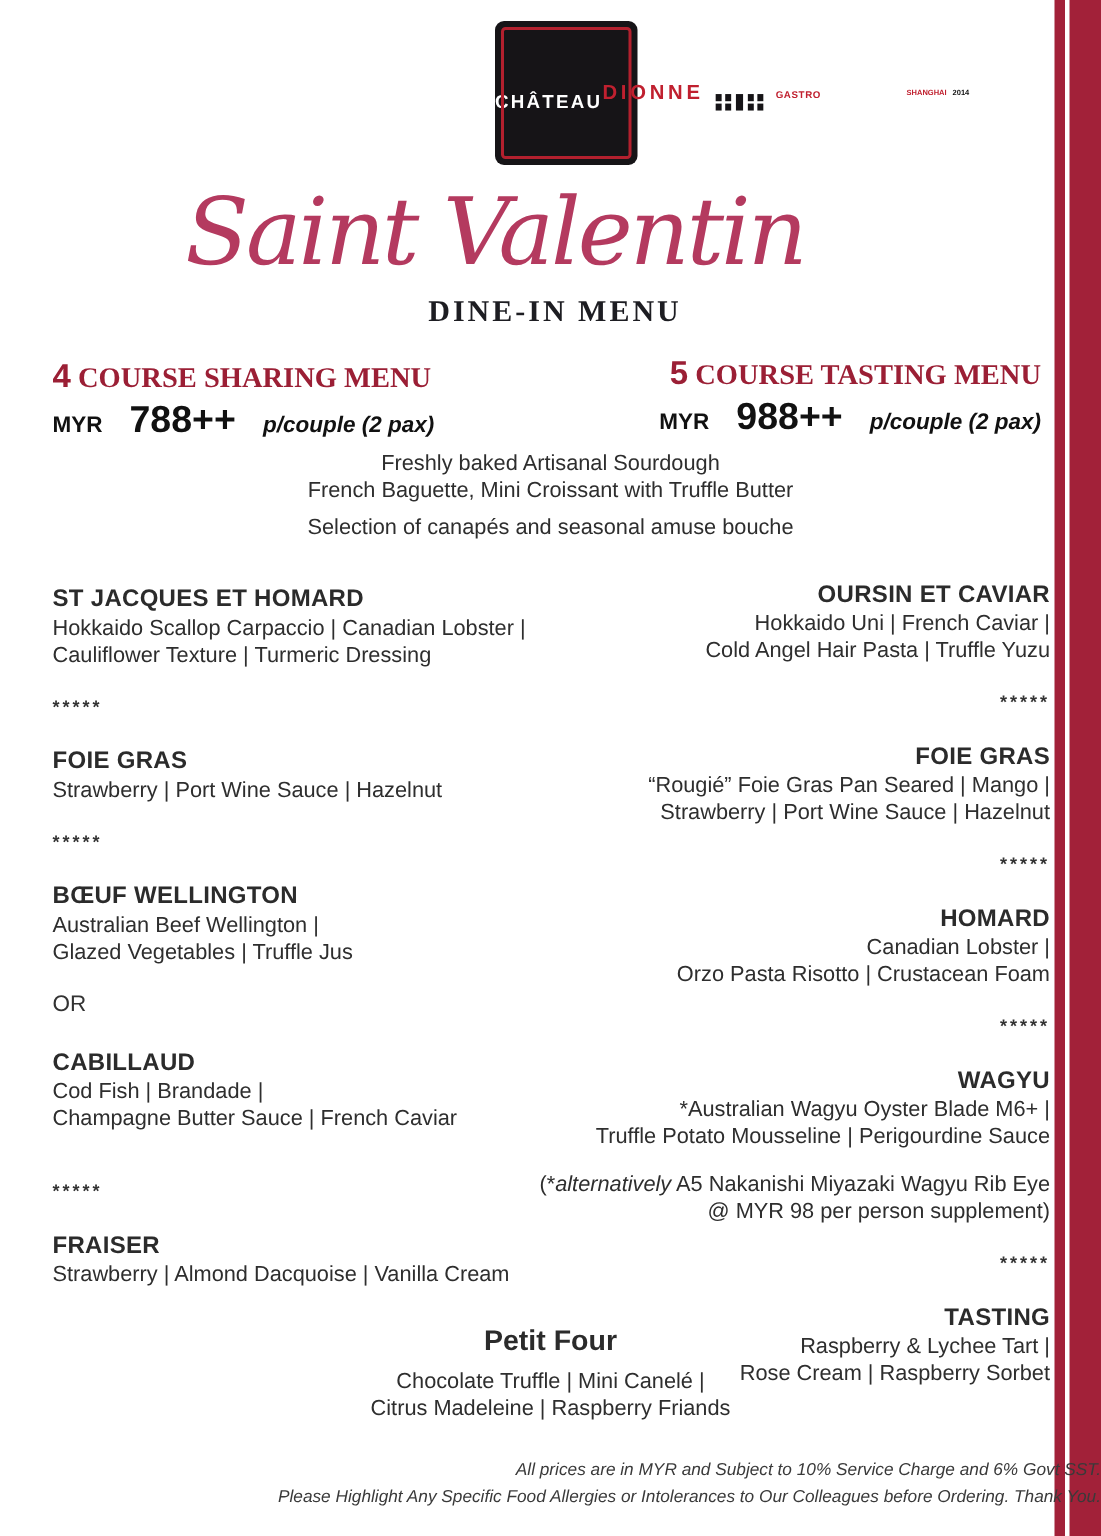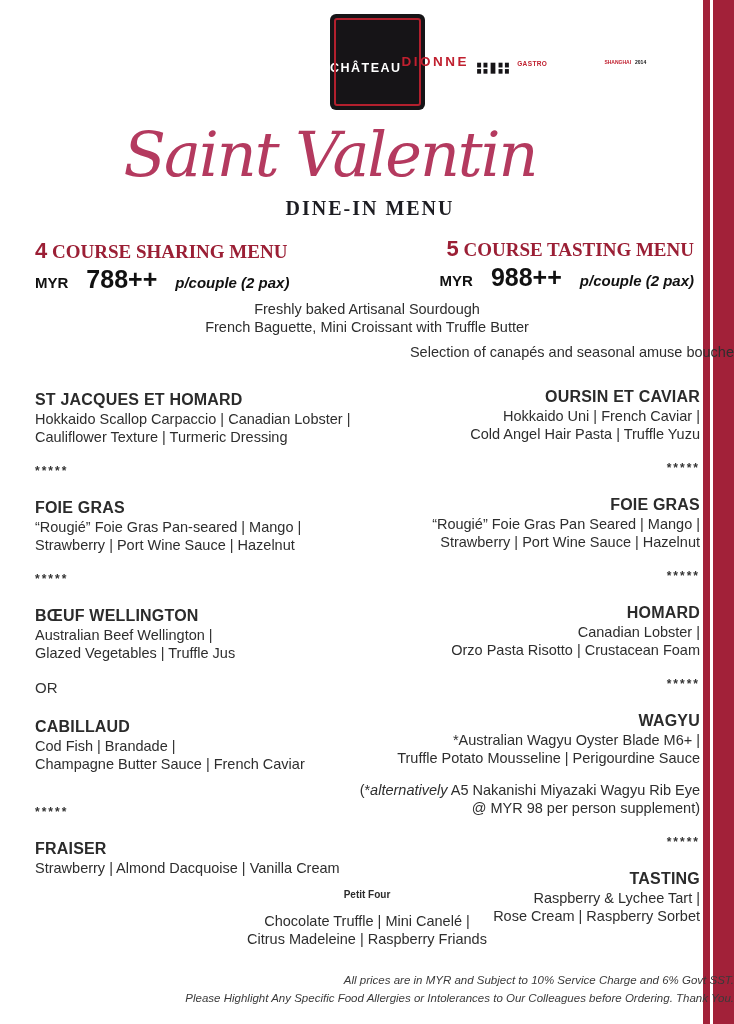--- a/index.html
+++ b/index.html
@@ -38,35 +38,35 @@
   .course-title{font-family:"Liberation Serif",serif;font-weight:bold;color:#9b1f35;font-size:19px;line-height:22px;}
   .course-num{font-family:"Liberation Sans",sans-serif;font-size:22px;}
   .price-line{margin-top:2px;color:#111111;display:flex;align-items:baseline;gap:18px;}
   .header-right .price-line{justify-content:flex-end;}
   .price-cur{font-weight:bold;font-size:15px;}
   .price-val{font-weight:bold;font-size:25px;}
   .price-note{font-style:italic;font-weight:600;font-size:15px;}
 
   
   .intro{position:absolute;top:300px;left:0;width:734px;text-align:center;font-size:14.5px;line-height:18px;color:#2b2b2b;}
-  .intro .line3{margin-top:7px;text-align:right;}
+  .intro .line3{margin-top:7px;}
 
   
   .col-left{position:absolute;left:35px;top:370px;width:330px;text-align:left;}
   .col-right{position:absolute;right:34px;top:367px;width:350px;text-align:right;}
   .sec-title{font-size:16px;font-weight:bold;color:#2b2b2b;line-height:20px;letter-spacing:0.2px;margin-top:20px;}
   .desc{font-size:14.5px;line-height:18px;color:#2e2e2e;}
   .stars{margin:18px 0 16px;font-size:12px;font-weight:bold;letter-spacing:2px;color:#333333;line-height:14px;}
   .or-label{margin:17px 0 15px;font-size:15px;color:#333333;line-height:18px;}
   .wagyu-note{margin-top:14px;font-size:14.5px;line-height:18px;}
   .wagyu-note .it{font-style:italic;}
 
   
   .petit{position:absolute;top:885px;left:0;width:734px;text-align:center;}
-  .petit-title{font-size:10px;font-weight:bold;color:#2b2b2b;line-height:19px;margin-bottom:8px;}
+  .petit-title{font-size:19px;font-weight:bold;color:#2b2b2b;line-height:19px;margin-bottom:8px;}
   .petit .desc{line-height:18px;}
 
   
   .footer{position:absolute;top:971px;left:0;width:734px;text-align:right;
     font-style:italic;font-size:11.5px;line-height:18px;color:#3a3a3a;}
 </style>
 </head>
 <body>
 
 <div id="page">
@@ -136,21 +136,20 @@
 
   <div class="col-left">
     <div>
       <div class="sec-title">ST JACQUES ET HOMARD</div>
       <div class="desc">Hokkaido Scallop Carpaccio | Canadian Lobster |</div>
       <div class="desc">Cauliflower Texture | Turmeric Dressing</div>
       <div class="stars">*****</div>
     </div>
     <div>
       <div class="sec-title">FOIE GRAS</div>
-      <div class="desc">“Rougié” Foie Gras Pan-seared  | Mango |</div>
       <div class="desc">Strawberry | Port Wine Sauce | Hazelnut</div>
       <div class="stars">*****</div>
     </div>
     <div>
       <div class="sec-title">BŒUF WELLINGTON</div>
       <div class="desc">Australian Beef Wellington |</div>
       <div class="desc">Glazed Vegetables | Truffle Jus</div>
       <div class="or-label">OR</div>
     </div>
     <div>

